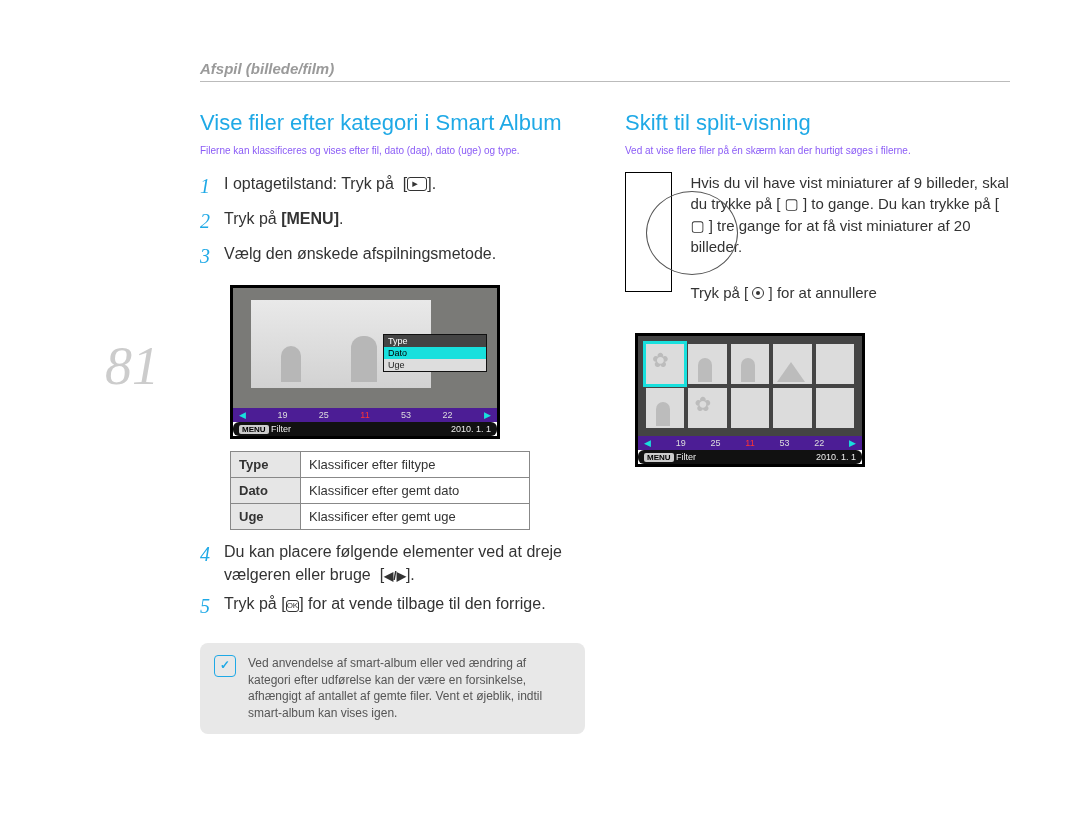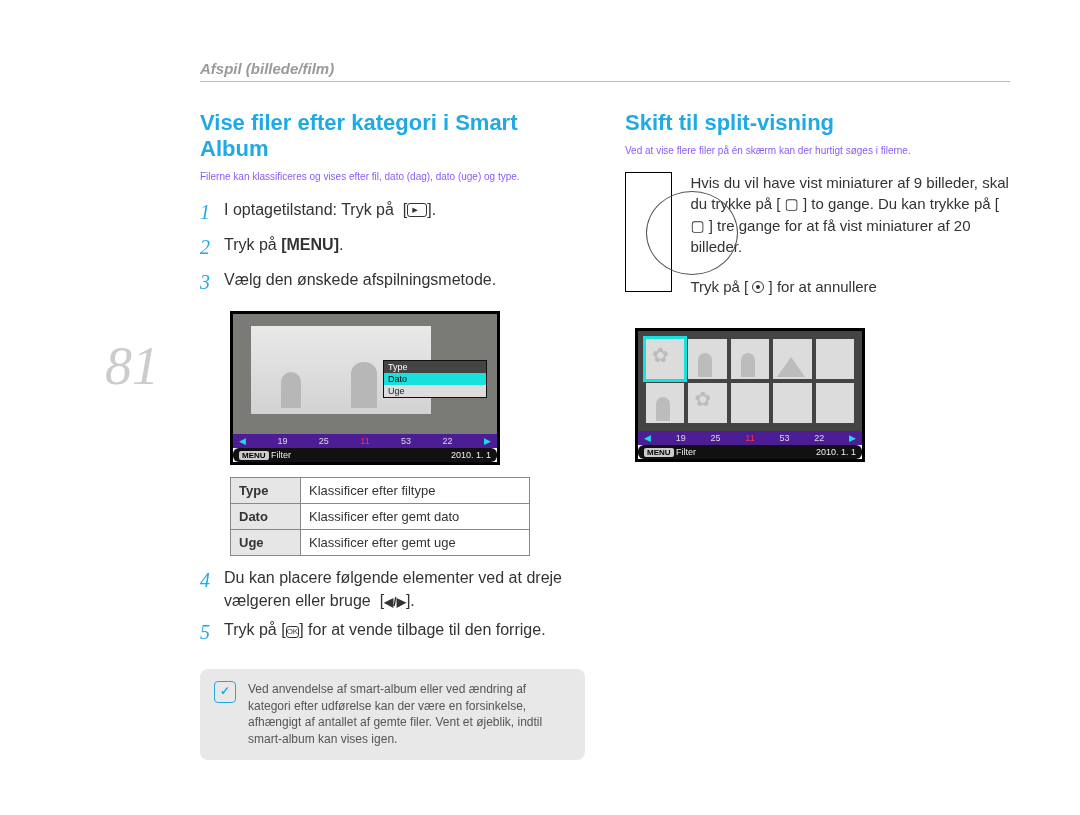--- a/index.html
+++ b/index.html
@@ -37,21 +37,21 @@
   .columns {
     display: flex;
     gap: 40px;
     margin-left: 130px;
   }
   .col { flex: 1 1 0; min-width: 0; }
   h2.section-title {
     color: #1fa9e6;
     font-size: 22px;
     margin: 0 0 8px 0;
-    font-weight: bold;
+    font-weight: normal;
   }
   .intro {
     font-size: 10px;
     color: #8b5cf6;
     margin-bottom: 14px;
     line-height: 1.35;
   }
   ol.steps {
     list-style: none;
     padding: 0;
@@ -317,21 +317,21 @@
     </div>
 
     <div class="col">
       <h2 class="section-title">Skift til split-visning</h2>
       <div class="intro">Ved at vise flere filer på én skærm kan der hurtigt søges i filerne.</div>
 
       <div class="right-top">
         <div class="camera-draw"></div>
         <div class="right-text">
           <div>Hvis du vil have vist miniaturer af 9 billeder, skal du trykke på [ ▢ ] to gange. Du kan trykke på [ ▢ ] tre gange for at få vist miniaturer af 20 billeder.</div>
-          <div style="margin-top:18px;">
+          <div style="margin-top:24px;">
             <span>Tryk på [</span>
             <span class="icon-circ"></span>
             <span>] for at annullere</span>
           </div>
         </div>
       </div>
 
       <div class="lcd2">
         <div class="lcd2-grid">
           <div class="thumb flower sel"></div>

